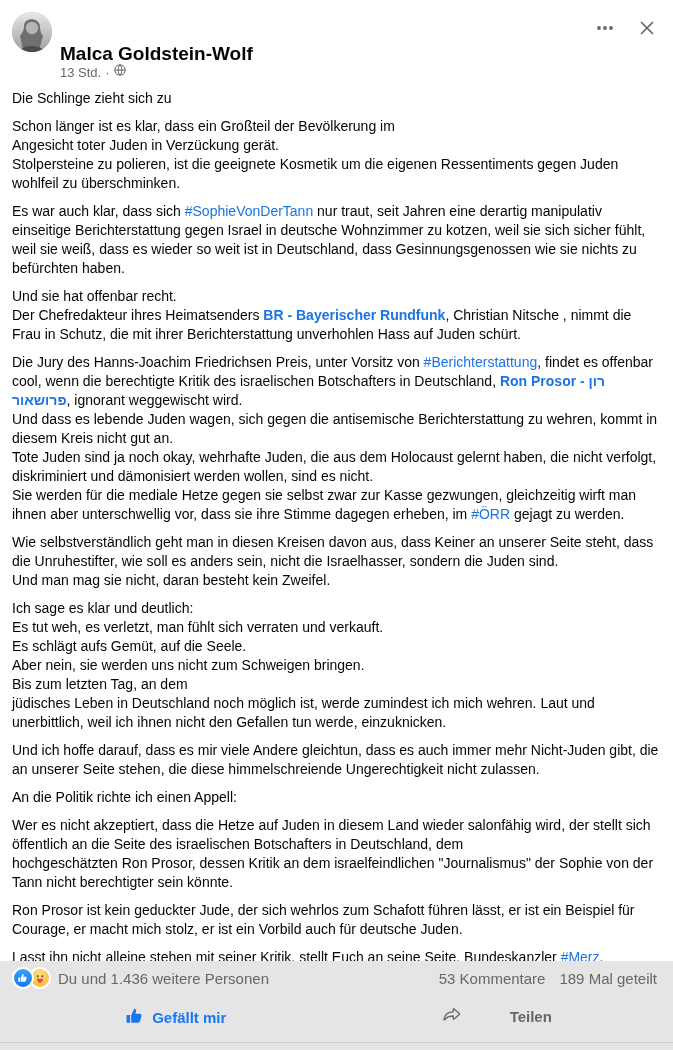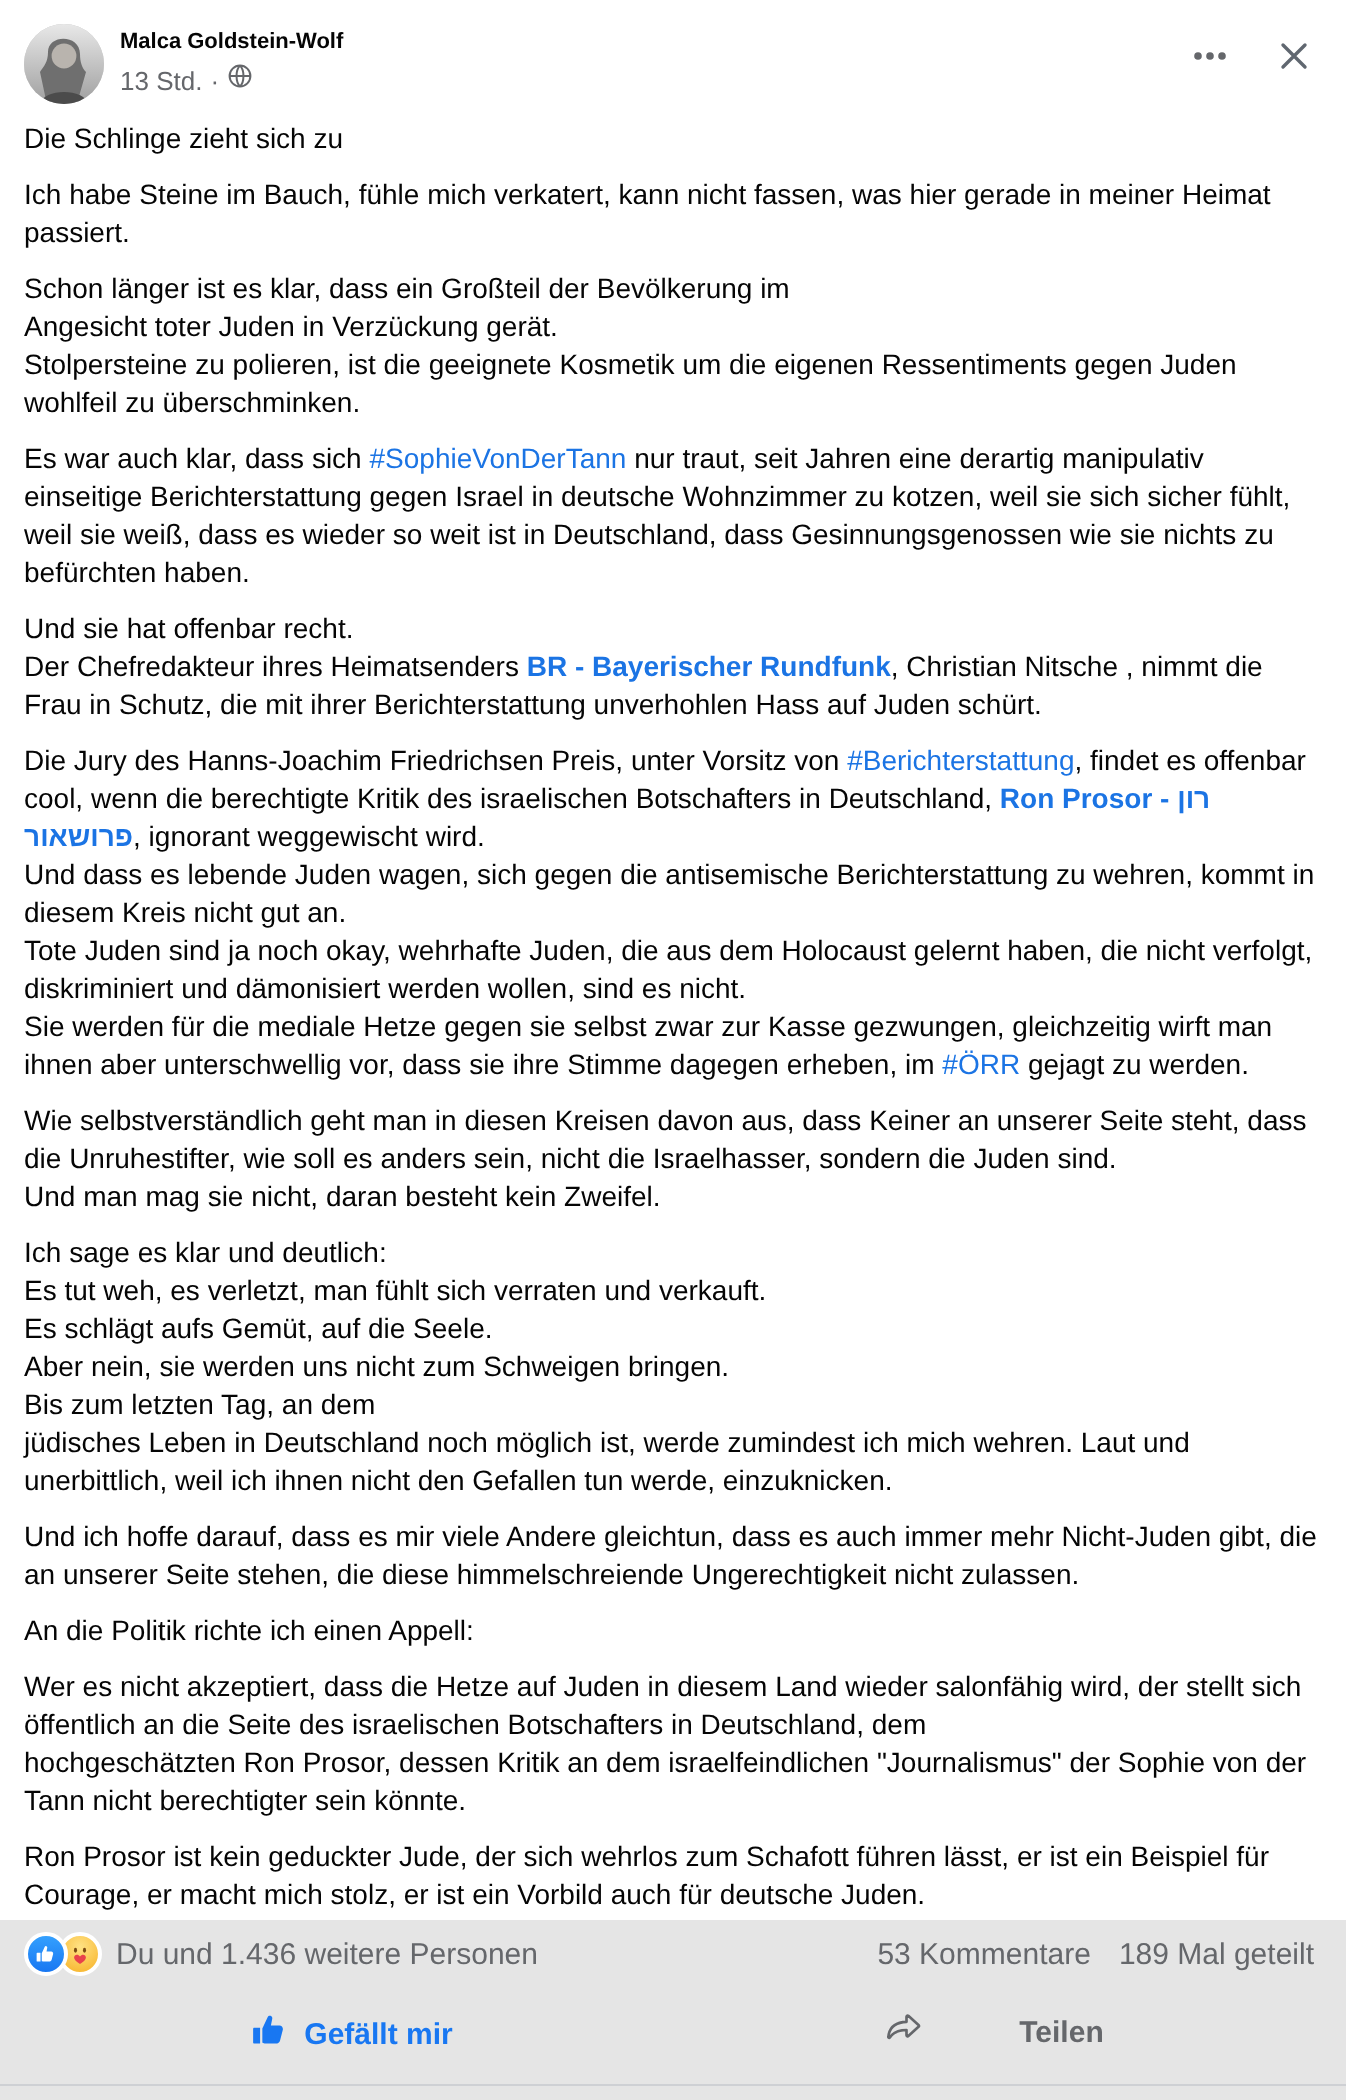--- a/index.html
+++ b/index.html
@@ -5,21 +5,21 @@
   html,body{margin:0;padding:0;}
   body{
     width:673px;height:1050px;background:#fff;overflow:hidden;position:relative;
     font-family:"Liberation Sans","DejaVu Sans",sans-serif;
     -webkit-font-smoothing:antialiased;
   }
   
   .header{display:flex;align-items:flex-start;padding:12px 14px 6px 12px;position:relative;}
   .avatar{width:40px;height:40px;border-radius:50%;overflow:hidden;flex:0 0 40px;background:#d8d8d8;}
   .hgroup{margin-left:8px;flex:1;}
-  .author{font-size:11px;font-weight:700;color:#050505;line-height:19px;}
+  .author{font-size:19px;font-weight:700;color:#050505;line-height:19px;margin-top:32px;}
   .meta{font-size:13px;color:#65676B;line-height:17px;display:flex;align-items:flex-start;gap:4px;margin-top:1px;}
   .meta svg{display:block;}
   .head-actions{position:absolute;right:14px;top:16px;display:flex;align-items:center;gap:18px;}
   .icon-btn{width:24px;height:24px;display:flex;align-items:center;justify-content:center;cursor:pointer;border-radius:50%;}
   
   .post-text{padding:2px 14px 0 12px;font-size:14px;line-height:19px;color:#050505;}
   .post-text p{margin:0 0 9px 0;white-space:pre-wrap;}
   .link{color:#1b74e4;cursor:pointer;}
   .mention{font-weight:600;}
   
@@ -81,21 +81,20 @@
     <div class="icon-btn">
       <svg width="20" height="20" viewBox="0 0 20 20" fill="none" stroke="#606770" stroke-width="1.7" stroke-linecap="round">
         <path d="M4.5 4.5l11 11M15.5 4.5l-11 11"></path>
       </svg>
     </div>
   </div>
 </div>
 
 <div class="post-text">
     <p>Die Schlinge zieht sich zu</p>
-    <p>Ich habe Steine im Bauch, fühle mich verkatert, kann nicht fassen, was hier gerade in meiner Heimat passiert.</p>
     <p>Schon länger ist es klar, dass ein Großteil der Bevölkerung im
 Angesicht toter Juden in Verzückung gerät.
 Stolpersteine zu polieren, ist die geeignete Kosmetik um die eigenen Ressentiments gegen Juden wohlfeil zu überschminken.</p>
     <p>Es war auch klar, dass sich <span class="link">#SophieVonDerTann</span> nur traut, seit Jahren eine derartig manipulativ einseitige Berichterstattung gegen Israel in deutsche Wohnzimmer zu kotzen, weil sie sich sicher fühlt, weil sie weiß, dass es wieder so weit ist in Deutschland, dass Gesinnungsgenossen wie sie nichts zu befürchten haben.</p>
     <p>Und sie hat offenbar recht.
 Der Chefredakteur ihres Heimatsenders <span class="link mention">BR - Bayerischer Rundfunk</span>, Christian Nitsche , nimmt die Frau in Schutz, die mit ihrer Berichterstattung unverhohlen Hass auf Juden schürt.</p>
     <p>Die Jury des Hanns-Joachim Friedrichsen Preis, unter Vorsitz von <span class="link">#Berichterstattung</span>, findet es offenbar cool, wenn die berechtigte Kritik des israelischen Botschafters in Deutschland, <span class="link mention">Ron Prosor - רון פרושאור</span>, ignorant weggewischt wird.
 Und dass es lebende Juden wagen, sich gegen die antisemische Berichterstattung zu wehren, kommt in diesem Kreis nicht gut an.
 Tote Juden sind ja noch okay, wehrhafte Juden, die aus dem Holocaust gelernt haben, die nicht verfolgt, diskriminiert und dämonisiert werden wollen, sind es nicht.
 Sie werden für die mediale Hetze gegen sie selbst zwar zur Kasse gezwungen, gleichzeitig wirft man ihnen aber unterschwellig vor, dass sie ihre Stimme dagegen erheben, im <span class="link">#ÖRR</span> gejagt zu werden.</p>

